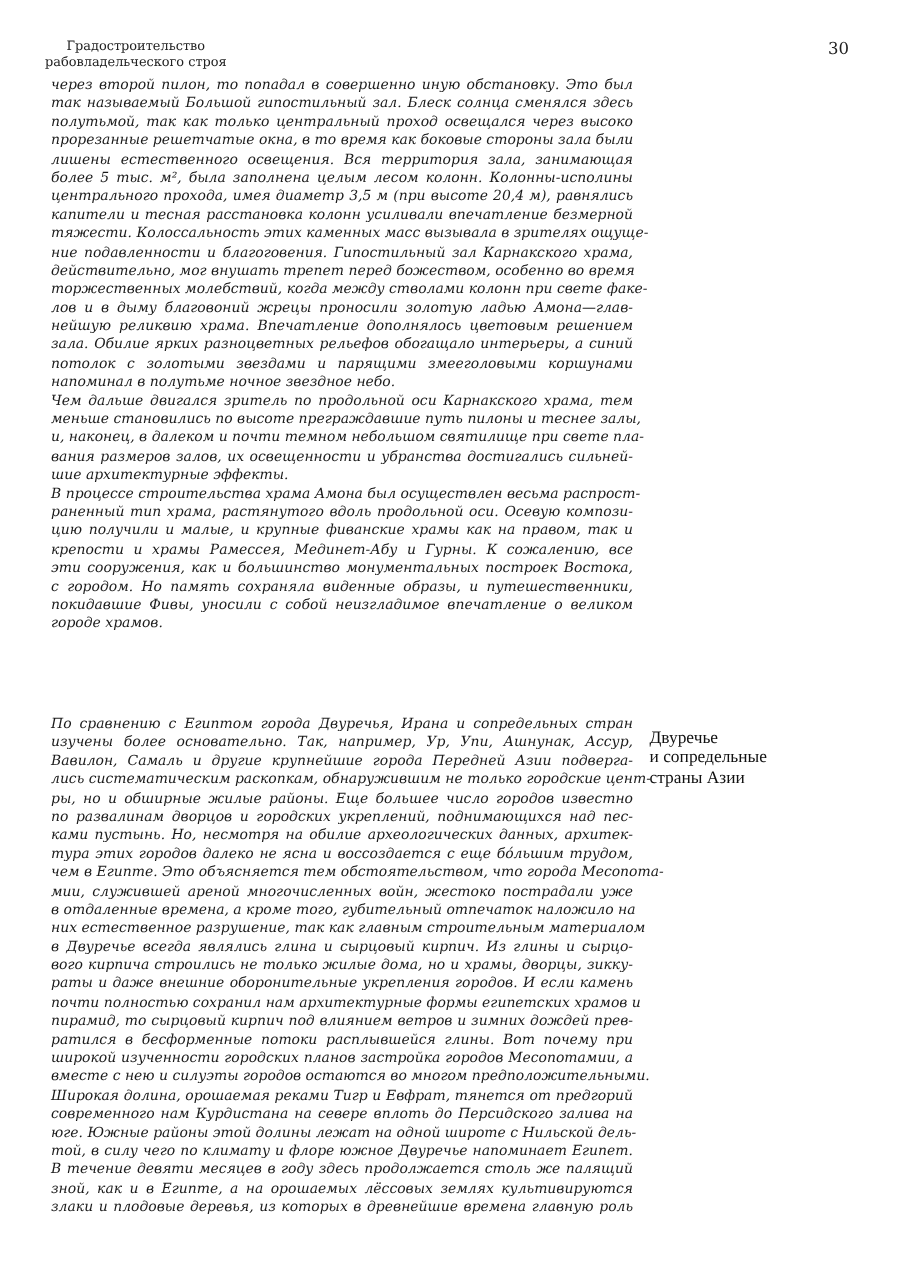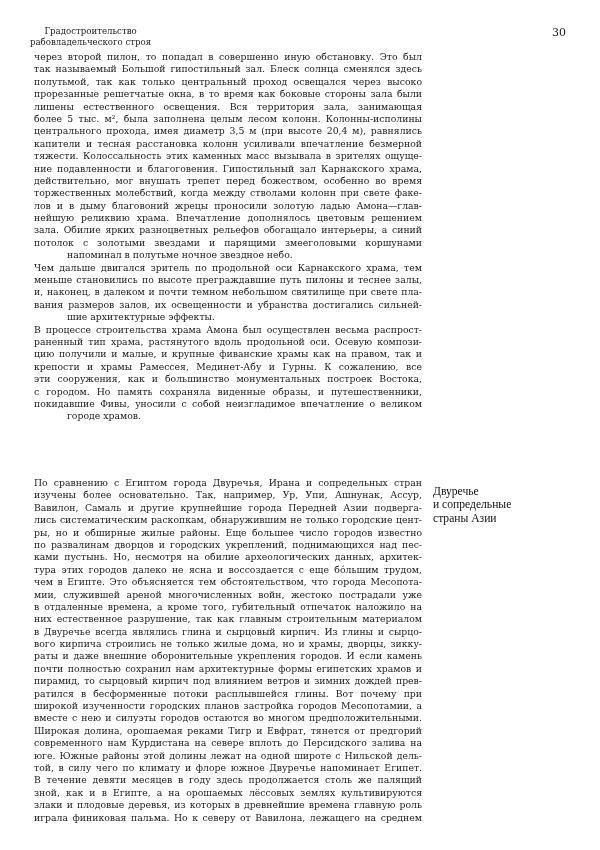--- a/index.html
+++ b/index.html
@@ -29,34 +29,34 @@
       left: 552px;
       top: 26px;
       font-size: 11px;
       line-height: 14px;
       color: #222;
     }
     .column {
       position: absolute;
       left: 34px;
       width: 388px;
+      font-style: italic;
     }
     .column .line {
       display: block;
       height: 12.4px;
       line-height: 12.4px;
       font-size: 9.3px;
       white-space: nowrap;
       text-align: justify;
       text-align-last: justify;
       letter-spacing: 0;
     }
     .column .line.last {
       text-align-last: left;
-      margin-left: 33px;
     }
     .block-1 { top: 51px; }
     .block-2 { top: 477px; }
     .side-heading {
       position: absolute;
       left: 433px;
       top: 485px;
       font-size: 11.6px;
       line-height: 13.4px;
       color: #111;
@@ -128,20 +128,19 @@
     <span class="line">ратился в бесформенные потоки расплывшейся глины. Вот почему при</span>
     <span class="line">широкой изученности городских планов застройка городов Месопотамии, а</span>
     <span class="line">вместе с нею и силуэты городов остаются во многом предположительными.</span>
     <span class="line">Широкая долина, орошаемая реками Тигр и Евфрат, тянется от предгорий</span>
     <span class="line">современного нам Курдистана на севере вплоть до Персидского залива на</span>
     <span class="line">юге. Южные районы этой долины лежат на одной широте с Нильской дель-</span>
     <span class="line">той, в силу чего по климату и флоре южное Двуречье напоминает Египет.</span>
     <span class="line">В течение девяти месяцев в году здесь продолжается столь же палящий</span>
     <span class="line">зной, как и в Египте, а на орошаемых лёссовых землях культивируются</span>
     <span class="line">злаки и плодовые деревья, из которых в древнейшие времена главную роль</span>
-    <span class="line">играла финиковая пальма. Но к северу от Вавилона, лежащего на среднем</span>
   </div>
 
 <div class="side-heading" id="sidehead">
     <span>Двуречье</span>
     <span>и сопредельные</span>
     <span>страны Азии</span>
   </div>
 
 </body></html>

